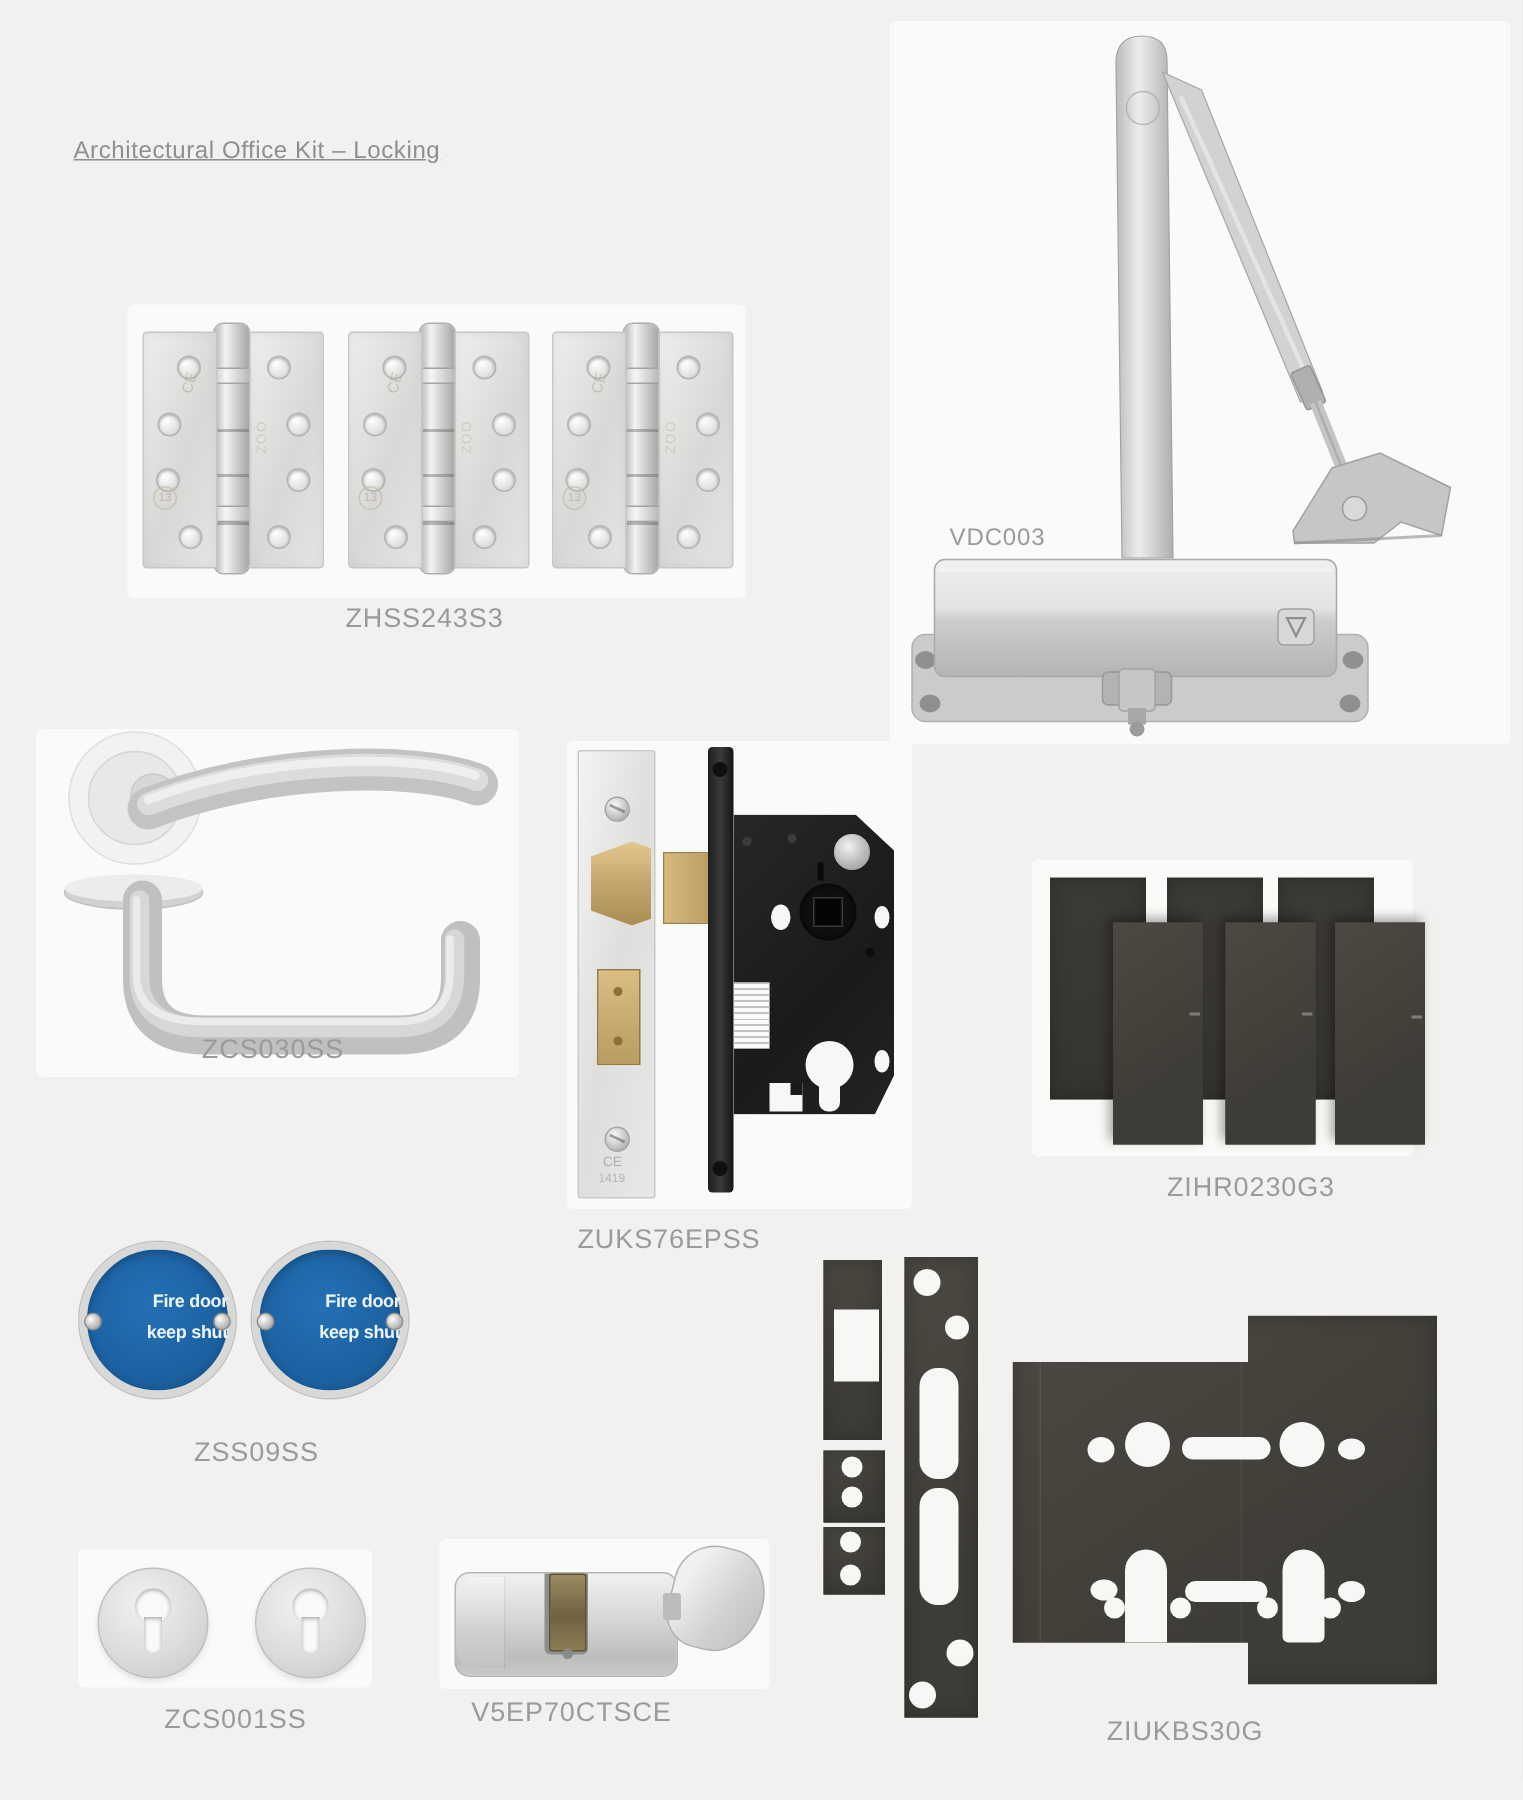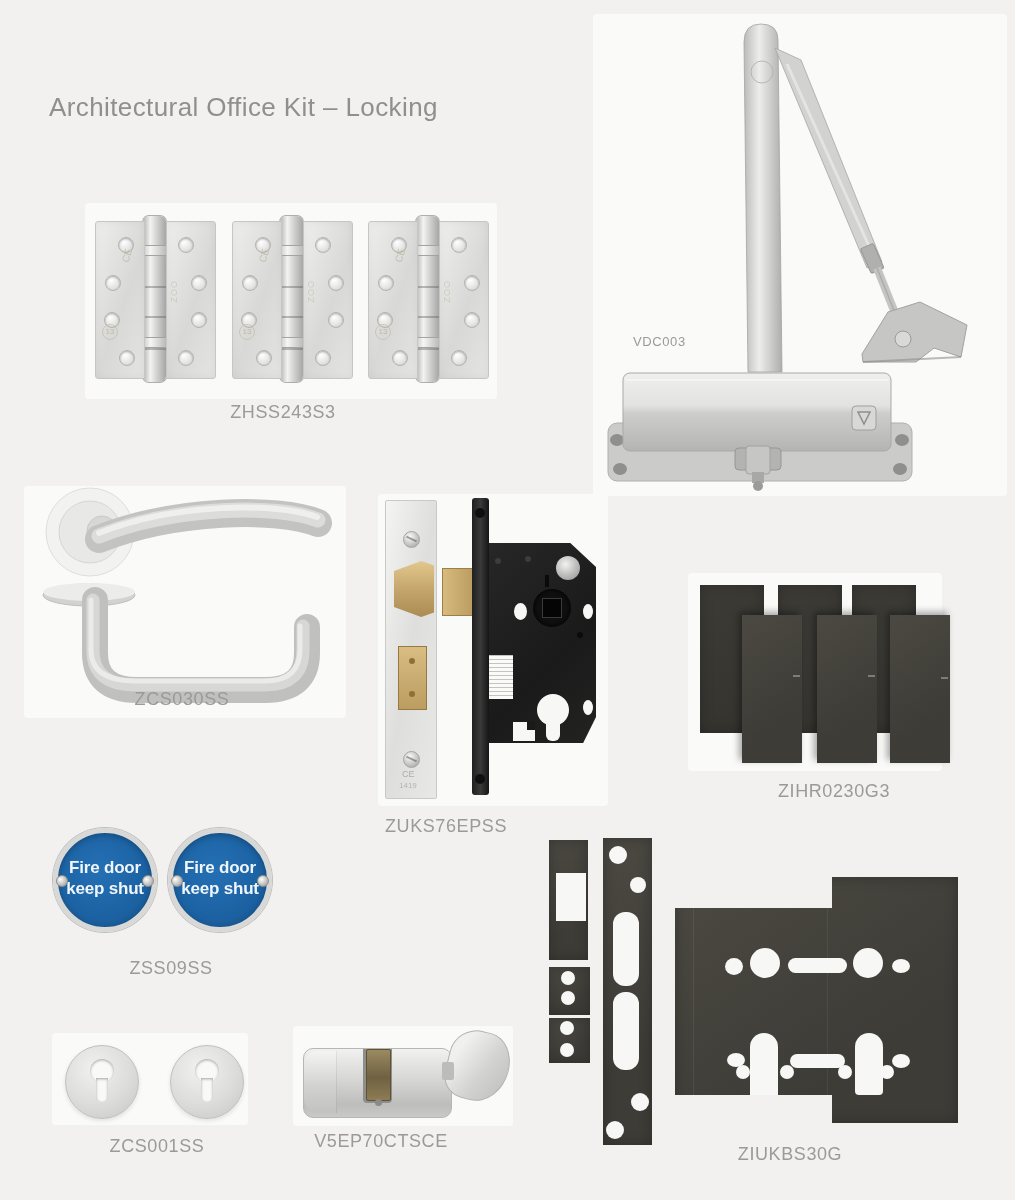--- a/index.html
+++ b/index.html
@@ -5,21 +5,21 @@
   html,body{margin:0;padding:0;background:#e8e7e5;}
   .canvas{position:relative;width:1015px;height:1200px;background:#f2f1ef;
           font-family:"Liberation Sans",sans-serif;overflow:hidden;margin:0 auto;}
   .patch{position:absolute;background:#fafaf9;border-radius:4px;}
   .abs{position:absolute;}
   .code-label{position:absolute;color:#9a9a9a;font-size:18px;letter-spacing:.6px;white-space:nowrap;}
   .ctr{transform:translateX(-50%);}
   
   .kit-title{position:absolute;left:48px;top:48px;font-size:40px;font-weight:bold;
              letter-spacing:1.5px;color:#4a7ba8;}
-  .kit-sub{position:absolute;left:49px;top:92px;font-size:26px;color:#8f8f8f;letter-spacing:.4px;}
+  .kit-sub{position:absolute;left:49px;top:92px;font-size:16px;color:#8f8f8f;letter-spacing:.4px;text-decoration:underline;}
   
   .hinge{position:absolute;top:216px;width:119px;height:166px;}
   .leaf{position:absolute;top:5px;width:48px;height:156px;border:1px solid #c6c6c5;
         background:linear-gradient(110deg,#eeeeed,#d8d8d7 55%,#e4e4e3);
         box-shadow:inset 0 0 8px rgba(0,0,0,.05);}
   .leaf-l{left:0;border-radius:3px 0 0 3px;}
   .leaf-r{left:71px;border-radius:0 3px 3px 0;}
   .knuckle{position:absolute;left:48px;top:0;width:23px;height:166px;border-radius:6px;
            background:linear-gradient(90deg,#b2b2b1,#f3f3f2 32%,#d4d4d3 58%,#a6a6a5);
            box-shadow:0 0 0 1px #aeaead;}
@@ -43,22 +43,22 @@
   .whitehole{position:absolute;background:#f7f7f6;}
   
   .charc{position:absolute;background:linear-gradient(145deg,#4b4942,#3e3c36 70%);
          background-color:#45433d;}
   .charc.tex{box-shadow:inset 0 0 14px rgba(0,0,0,.25);}
   .dash{position:absolute;width:7px;height:2px;background:#8e8c83;opacity:.8;}
   
   .sign{position:absolute;width:94px;height:94px;border-radius:50%;border:5px solid #d8d8d7;
         box-shadow:0 0 0 1px #c0c0bf,inset 0 2px 6px rgba(0,0,0,.25);
         background:radial-gradient(circle at 45% 40%,#2470b4,#1c62a3 60%,#175288);}
-  .sign-text{position:absolute;left:0;right:0;top:24px;text-align:center;color:#eef5fb;
-        font-size:17px;line-height:21px;font-weight:bold;letter-spacing:-.2px;}
+  .sign-text{position:absolute;left:0;right:0;top:24px;text-align:right;color:#eef5fb;
+        font-size:12px;line-height:21px;font-weight:bold;letter-spacing:-.2px;}
   .sign-screw{position:absolute;width:10px;height:10px;border-radius:50%;
         background:radial-gradient(circle at 35% 35%,#fdfdfc,#b3b3b2 70%);border:1px solid #8f8f8e;}
   
   .esc{position:absolute;width:72px;height:72px;border-radius:50%;border:1px solid #c0c0bf;
        background:radial-gradient(circle at 40% 32%,#f1f1f0,#dcdcdb 55%,#c6c6c5);
        box-shadow:0 2px 4px rgba(0,0,0,.10);}
   .euro-c{position:absolute;border-radius:50%;background:#f9f9f8;box-shadow:inset 0 1px 3px rgba(0,0,0,.35);}
   .euro-s{position:absolute;background:#f9f9f8;box-shadow:inset 0 1px 3px rgba(0,0,0,.35);}
 </style>
 </head>
@@ -197,21 +197,21 @@
       <rect x="33" y="363" width="268" height="78" rx="7" fill="url(#bodyG)" stroke="#a9a9a8"></rect>
       <line x1="36" y1="370" x2="298" y2="370" stroke="#f6f6f5" stroke-width="2" opacity=".8"></line>
       <rect x="262" y="396" width="24" height="24" rx="4" fill="#d8d8d7" stroke="#a0a0a0"></rect>
       <path d="M268,402 h12 l-6,12 z" fill="none" stroke="#8f8f8e" stroke-width="1.5"></path>
 
       <rect x="145" y="438" width="46" height="22" rx="4" fill="#b3b3b2" stroke="#979796"></rect>
       <rect x="156" y="436" width="24" height="28" rx="3" fill="#c6c6c5" stroke="#a2a2a1"></rect>
       <rect x="162" y="462" width="12" height="11" fill="#a8a8a7"></rect>
       <circle cx="168" cy="476" r="5" fill="#9b9b9a"></circle>
     </svg>
-    <div class="code-label" style="left:633px;top:334px;font-size:13px">VDC003</div>
+    <div class="code-label" style="left:633px;top:350px;font-size:16px">VDC003</div>
   </div>
 
   <div>
     <svg class="abs" style="left:25px;top:485px" width="320" height="235" viewBox="0 0 320 235">
 
       <circle cx="65" cy="47" r="44" fill="#f2f2f1" stroke="#dedede"></circle>
       <circle cx="65" cy="47" r="31" fill="#e8e8e7" stroke="#d6d6d5"></circle>
       <circle cx="77" cy="46" r="15" fill="#d7d7d6" stroke="#c8c8c7"></circle>
       <path d="M74,54 C150,24 252,22 293,38" stroke="#c3c3c2" stroke-width="28" stroke-linecap="round" fill="none"></path>
       <path d="M74,51 C150,21 252,19 293,35" stroke="#dcdcdb" stroke-width="15" stroke-linecap="round" fill="none"></path>

